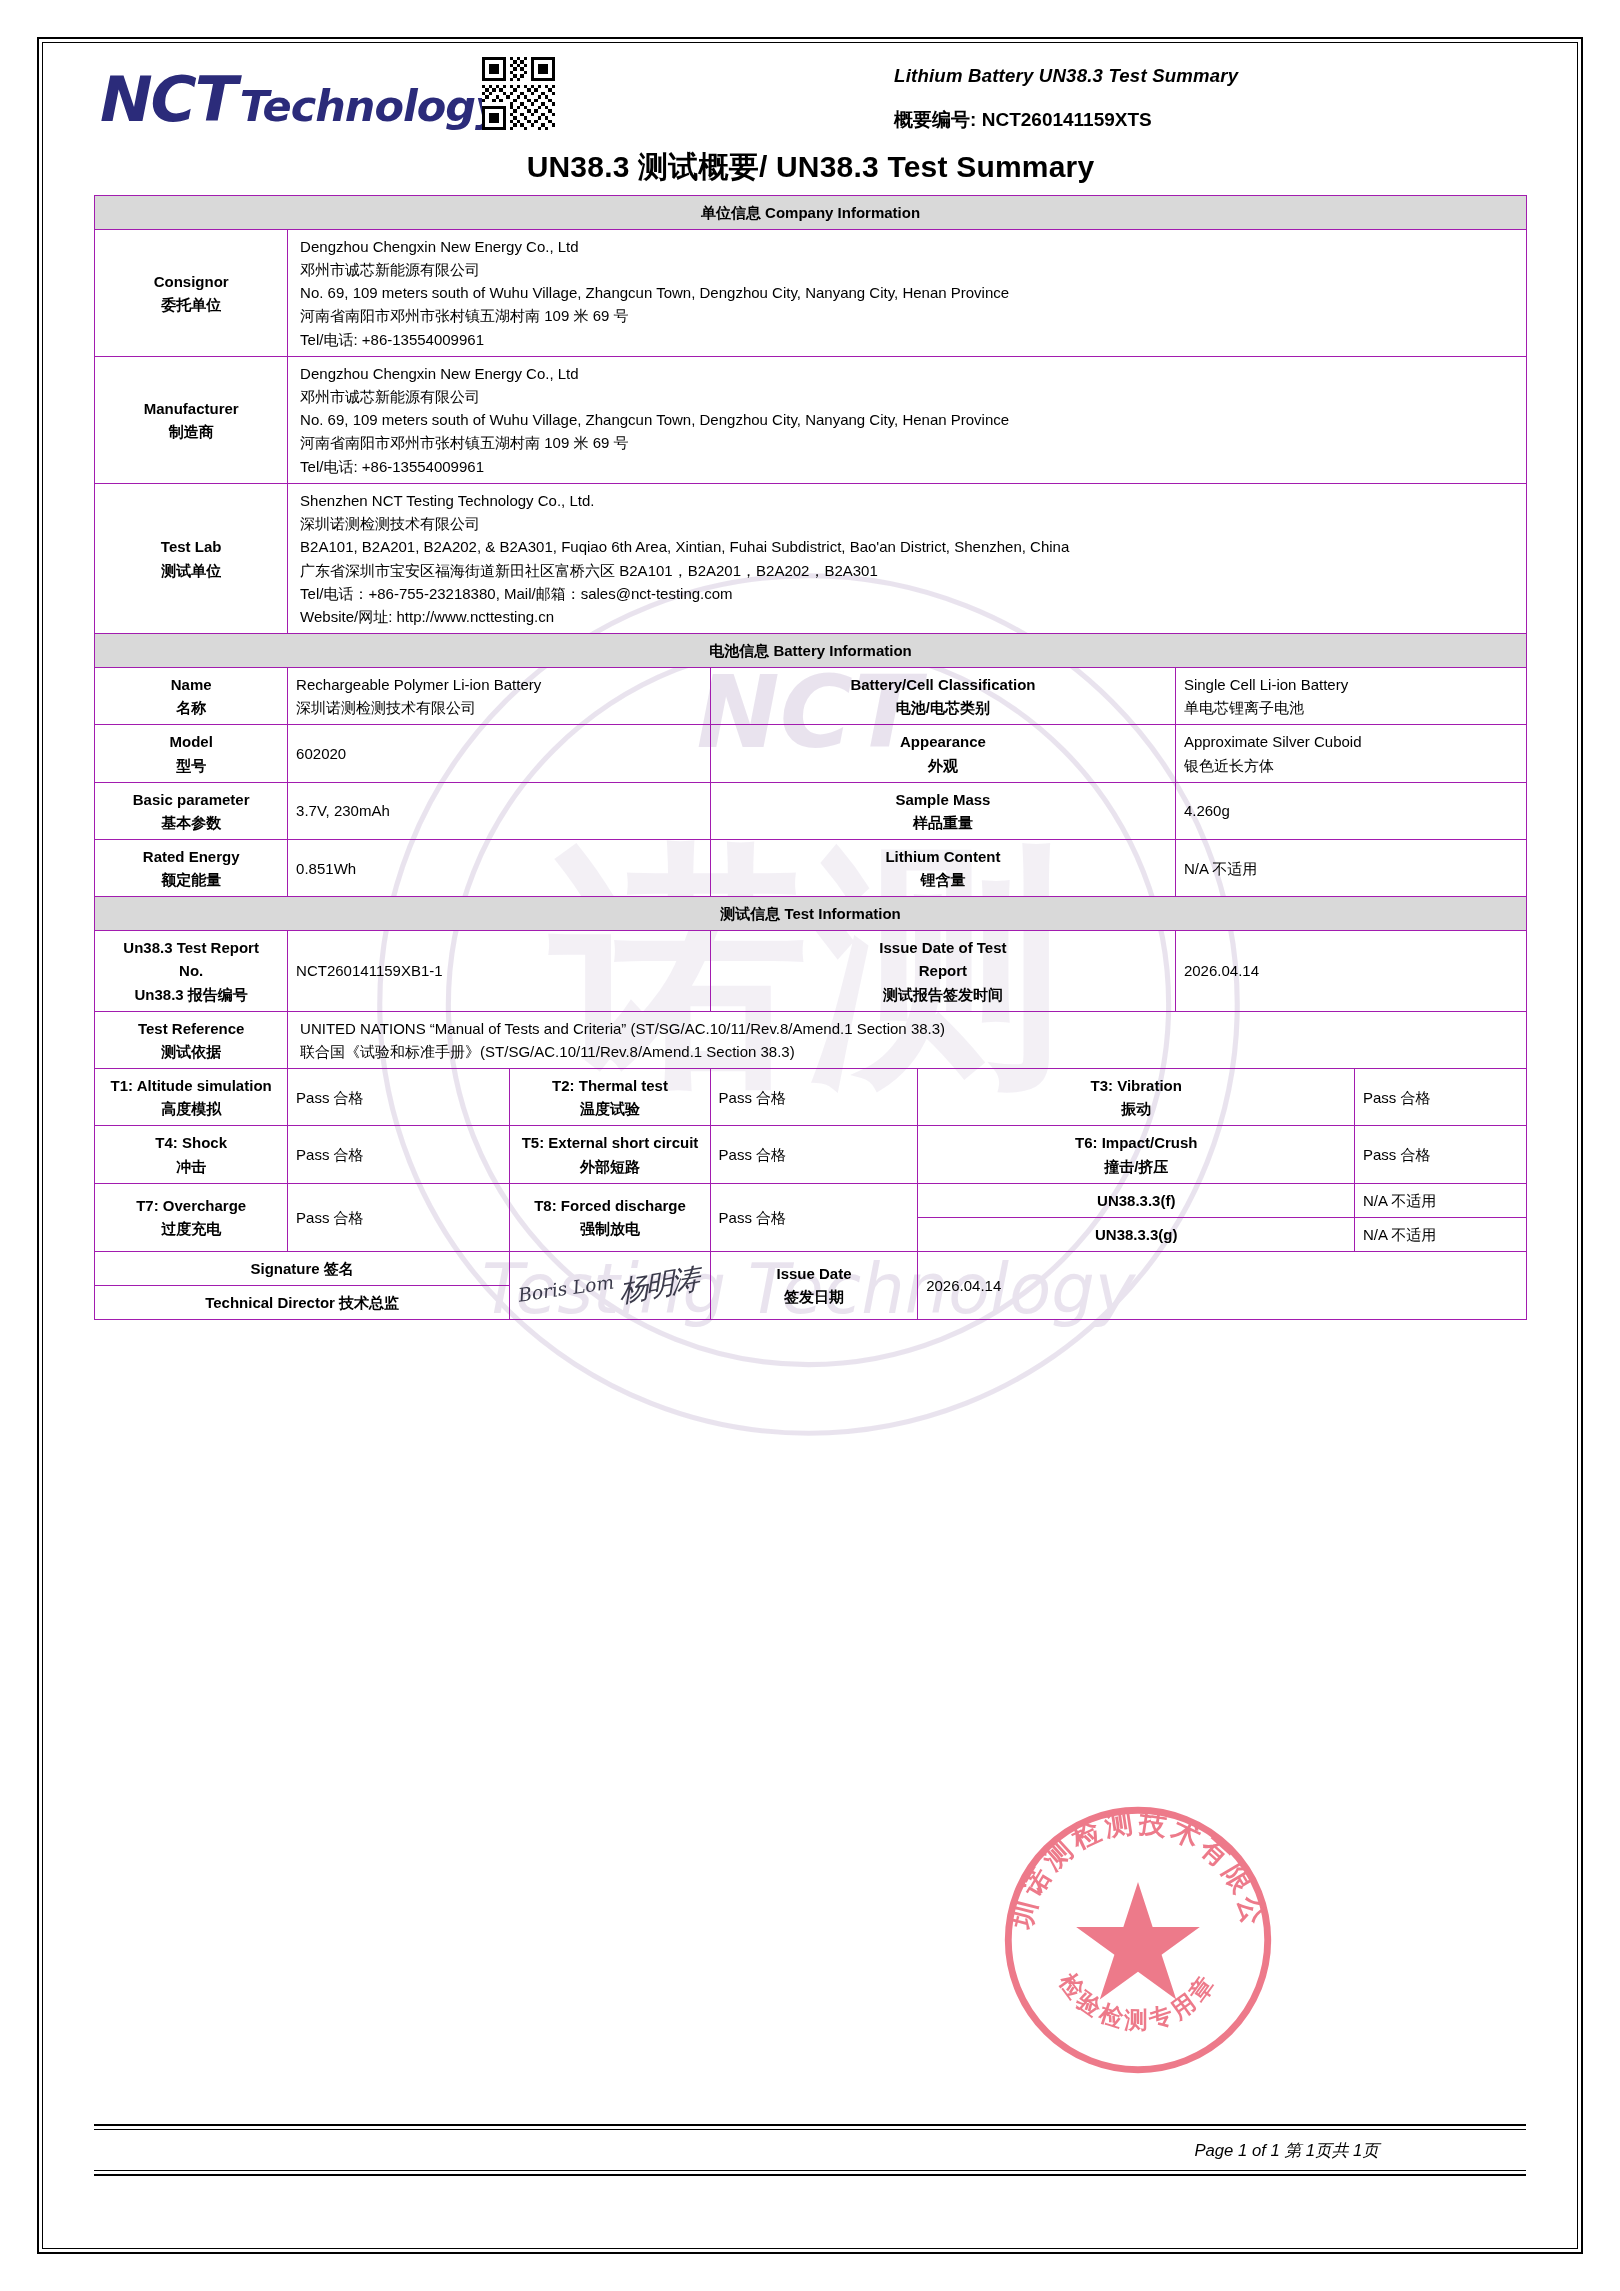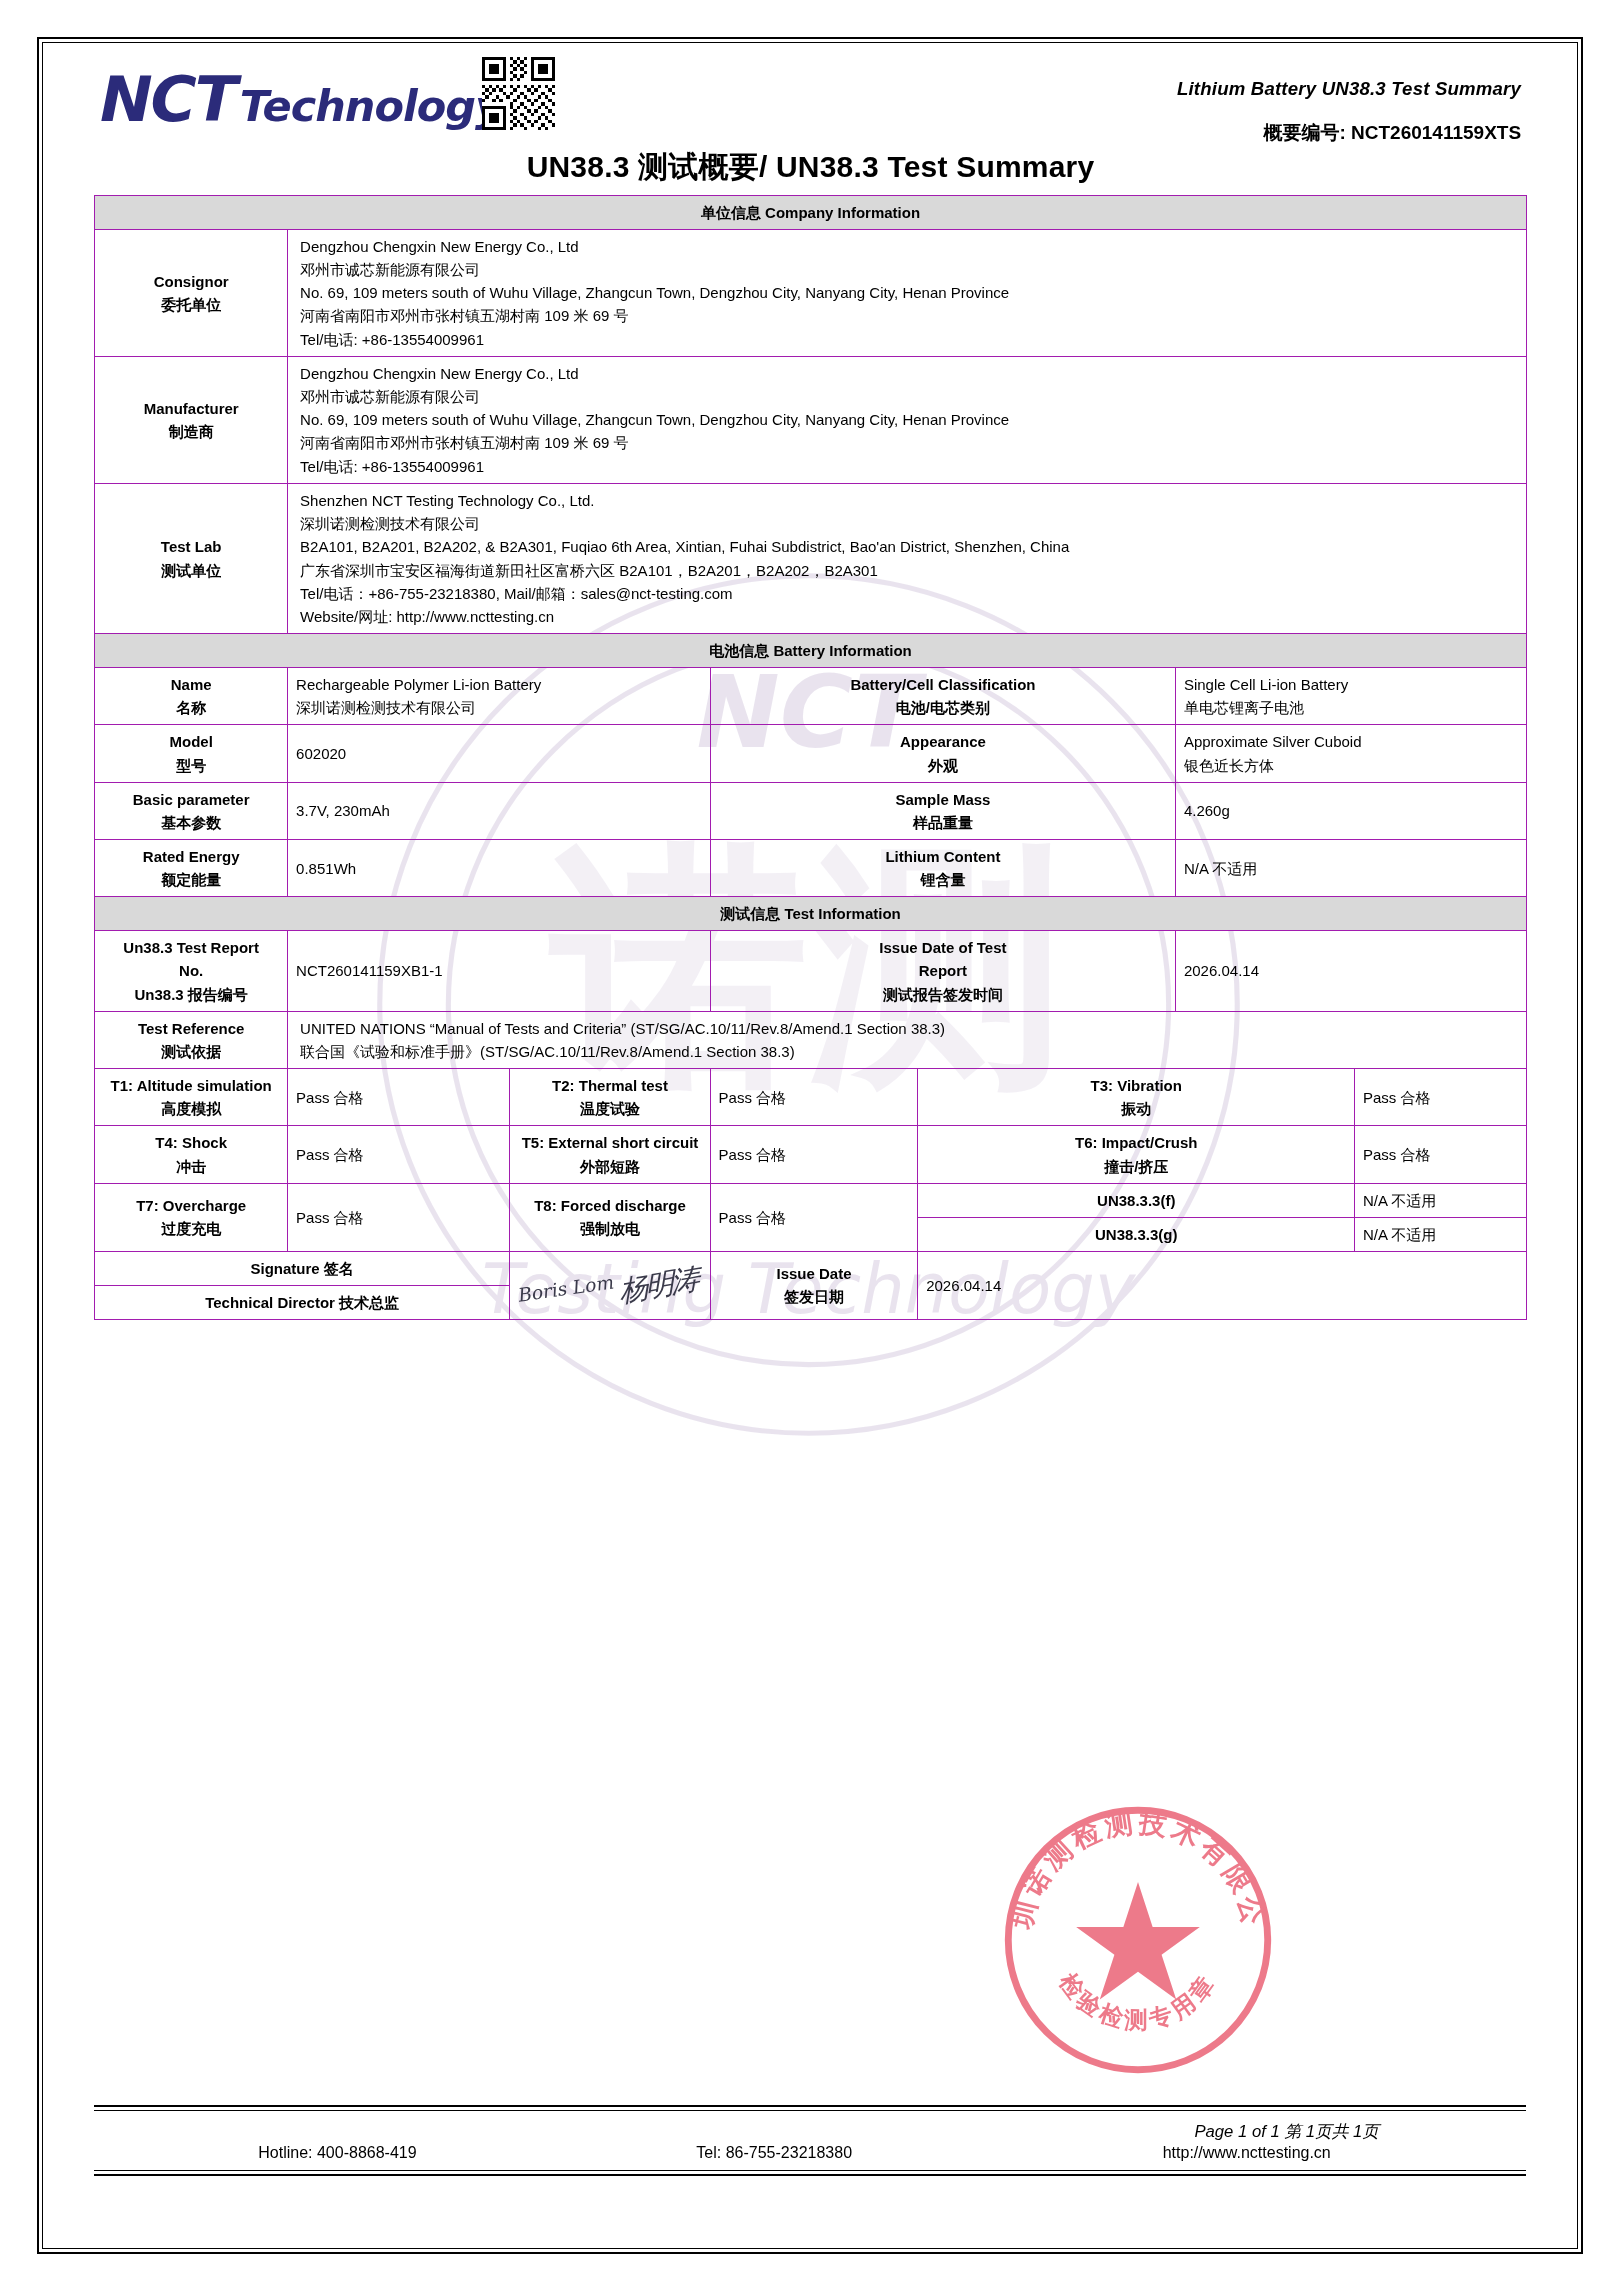--- a/index.html
+++ b/index.html
@@ -68,22 +68,22 @@
   .qr {
     position: absolute;
     left: 388px;
     top: 0px;
     width: 73px;
     height: 73px;
   }
   .header-right {
     position: absolute;
     right: 5.9px;
-    top: 19px;
-    text-align: right;
+    top: 6px;
+    text-align: left;
     width: 627px;
   }
   .header-title {
     font-size: 18.6px;
     font-weight: bold;
     font-style: italic;
     letter-spacing: 0.2px;
     line-height: 1.45;
   }
   .header-sub {
@@ -604,22 +604,17 @@
       <textPath href="#topArc" startOffset="50%" text-anchor="middle">深圳诺测检测技术有限公司</textPath>
     </text>
     <text font-family="DejaVu Sans, sans-serif" font-size="17" font-weight="bold" fill="#e8556a" letter-spacing="3">
       <textPath href="#botArc" startOffset="50%" text-anchor="middle">检验检测专用章</textPath>
     </text>
   </svg>
 
   <div class="footer">
     <div class="foot-rule-top"></div>
     <div class="page-no">Page 1 of 1 第 1页共 1页</div>
-    <div class="foot-row">
-      <div>Hotline: 400-8868-419</div>
-      <div>Tel: 86-755-23218380</div>
-      <div>http://www.ncttesting.cn</div>
-    </div>
     <div class="foot-rule-bot"></div>
   </div>
 
 </div>
 
 
 </body></html>

